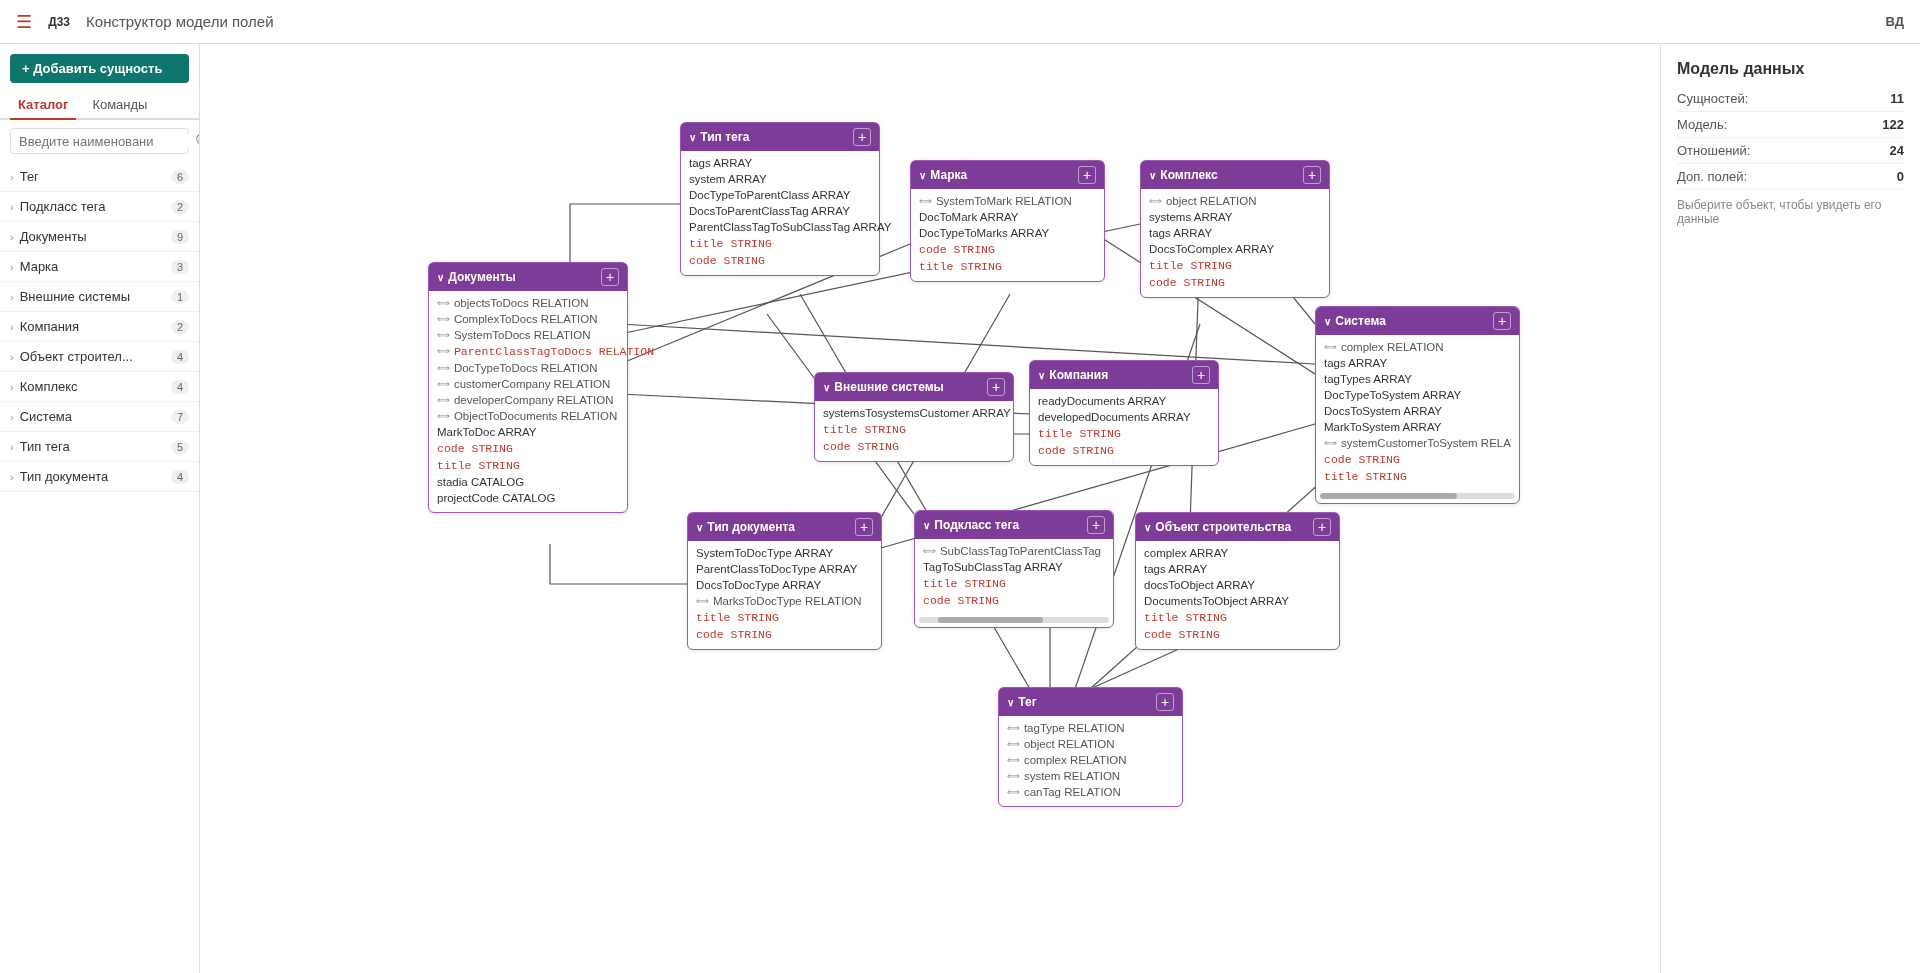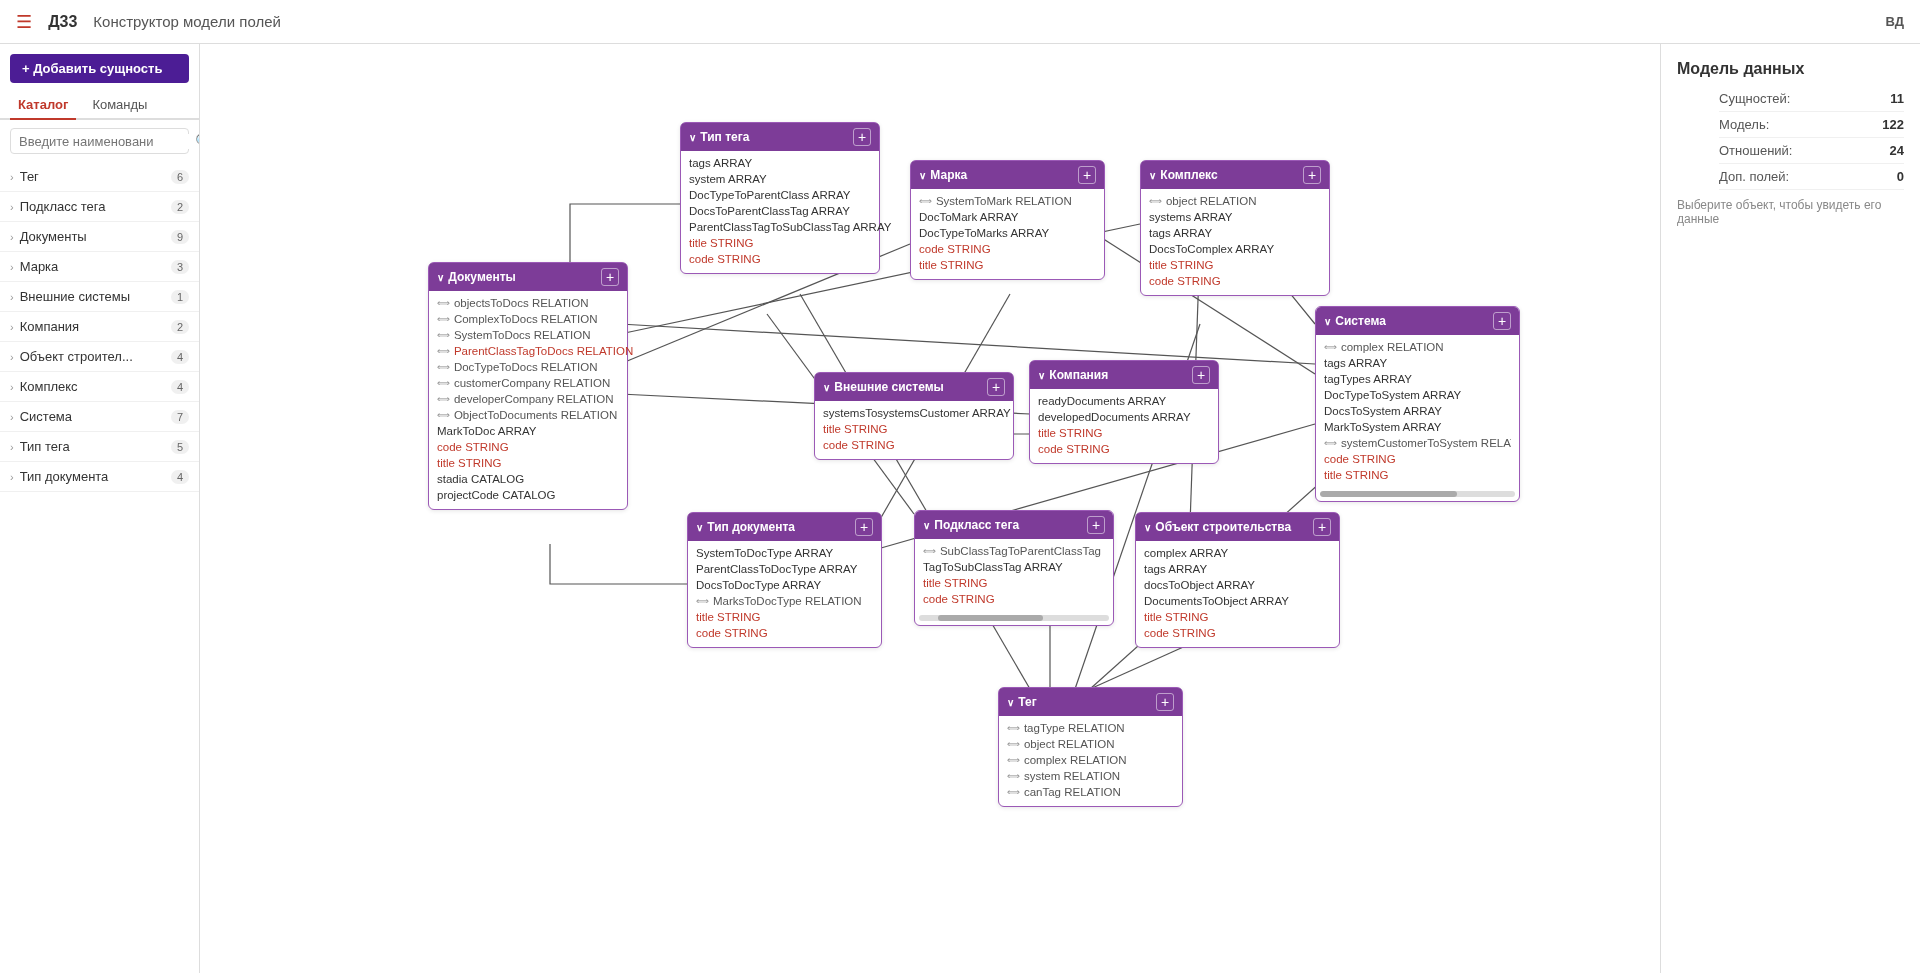--- a/index.html
+++ b/index.html
@@ -4,35 +4,35 @@
   <style>
     * { box-sizing: border-box; margin: 0; padding: 0; }
     body { font-family: Arial, sans-serif; font-size: 13px; background: #f5f5f5; overflow: hidden; }
 
     
     .header {
       display: flex; align-items: center; height: 44px;
       background: #fff; border-bottom: 1px solid #ddd; padding: 0 16px; gap: 16px;
     }
     .header-menu-icon { color: #c0392b; cursor: pointer; font-size: 18px; }
-    .header-logo { font-weight: bold; color: #333; font-size: 16px; }
+    .header-logo { font-weight: bold; color: #333; font-size: 12px; }
     .header-title { color: #555; font-size: 15px; }
     .header-right { margin-left: auto; font-weight: bold; color: #555; padding-left: 28px; }
 
     
     .main-layout { display: flex; height: calc(973px - 44px); }
 
     
     .sidebar {
       width: 200px; background: #fff; border-right: 1px solid #ddd;
       display: flex; flex-direction: column; overflow: hidden;
     }
     .sidebar-add-btn {
       margin: 10px 10px 8px 10px; padding: 7px 12px;
-      background: #4c1d95; color: #fff; border: none; border-radius: 4px;
+      background: #0f766e; color: #fff; border: none; border-radius: 4px;
       cursor: pointer; font-size: 13px; font-weight: bold; text-align: left;
     }
     .sidebar-tabs { display: flex; border-bottom: 2px solid #ddd; padding: 0 10px; gap: 8px; }
     .sidebar-tab {
       padding: 6px 8px; cursor: pointer; font-size: 13px; color: #555;
       border-bottom: 2px solid transparent; margin-bottom: -2px;
     }
     .sidebar-tab.active { color: #c0392b; border-bottom-color: #c0392b; font-weight: bold; }
     .sidebar-search {
       margin: 8px 10px; display: flex; align-items: center;
@@ -83,40 +83,40 @@
       color: #fff; border-radius: 3px; width: 18px; height: 18px;
       cursor: pointer; font-size: 14px; display: flex; align-items: center; justify-content: center;
     }
     .entity-body { padding: 4px 8px 6px 8px; }
     .entity-field {
       padding: 2px 0; color: #333; display: flex; align-items: center; gap: 4px;
       white-space: nowrap;
     }
     .field-relation { color: #555; }
     .field-array { color: #333; }
-    .field-string { color: #c0392b; }
+    .field-string { color: #c0392b; font-family: Liberation Mono, monospace; }
     .field-catalog { color: #333; }
     .relation-icon { font-size: 9px; color: #888; }
     .entity-scrollbar {
       height: 6px; background: #ddd; margin: 2px 4px 4px 4px;
       border-radius: 3px; overflow: hidden;
     }
     .entity-scrollbar-thumb {
       height: 100%; background: #aaa; border-radius: 3px;
     }
 
     
     .right-panel {
       width: 260px; background: #fff; border-left: 1px solid #ddd;
       padding: 16px; display: flex; flex-direction: column; gap: 0;
     }
     .right-panel-title { font-size: 16px; font-weight: bold; color: #333; margin-bottom: 8px; }
     .right-panel-row {
       display: flex; align-items: center; justify-content: space-between;
-      border-bottom: 1px solid #f0f0f0; padding: 5px 0; margin-left: 42px;
+      border-bottom: 1px solid #f0f0f0; padding: 5px 0;
     }
     .right-panel-label { color: #555; }
     .right-panel-value { font-weight: bold; color: #333; }
     .right-panel-hint { color: #888; font-size: 12px; margin-top: 8px; }
 
     
     .connections-svg {
       position: absolute; top: 0; left: 0; width: 100%; height: 100%;
       pointer-events: none; overflow: visible;
     }

